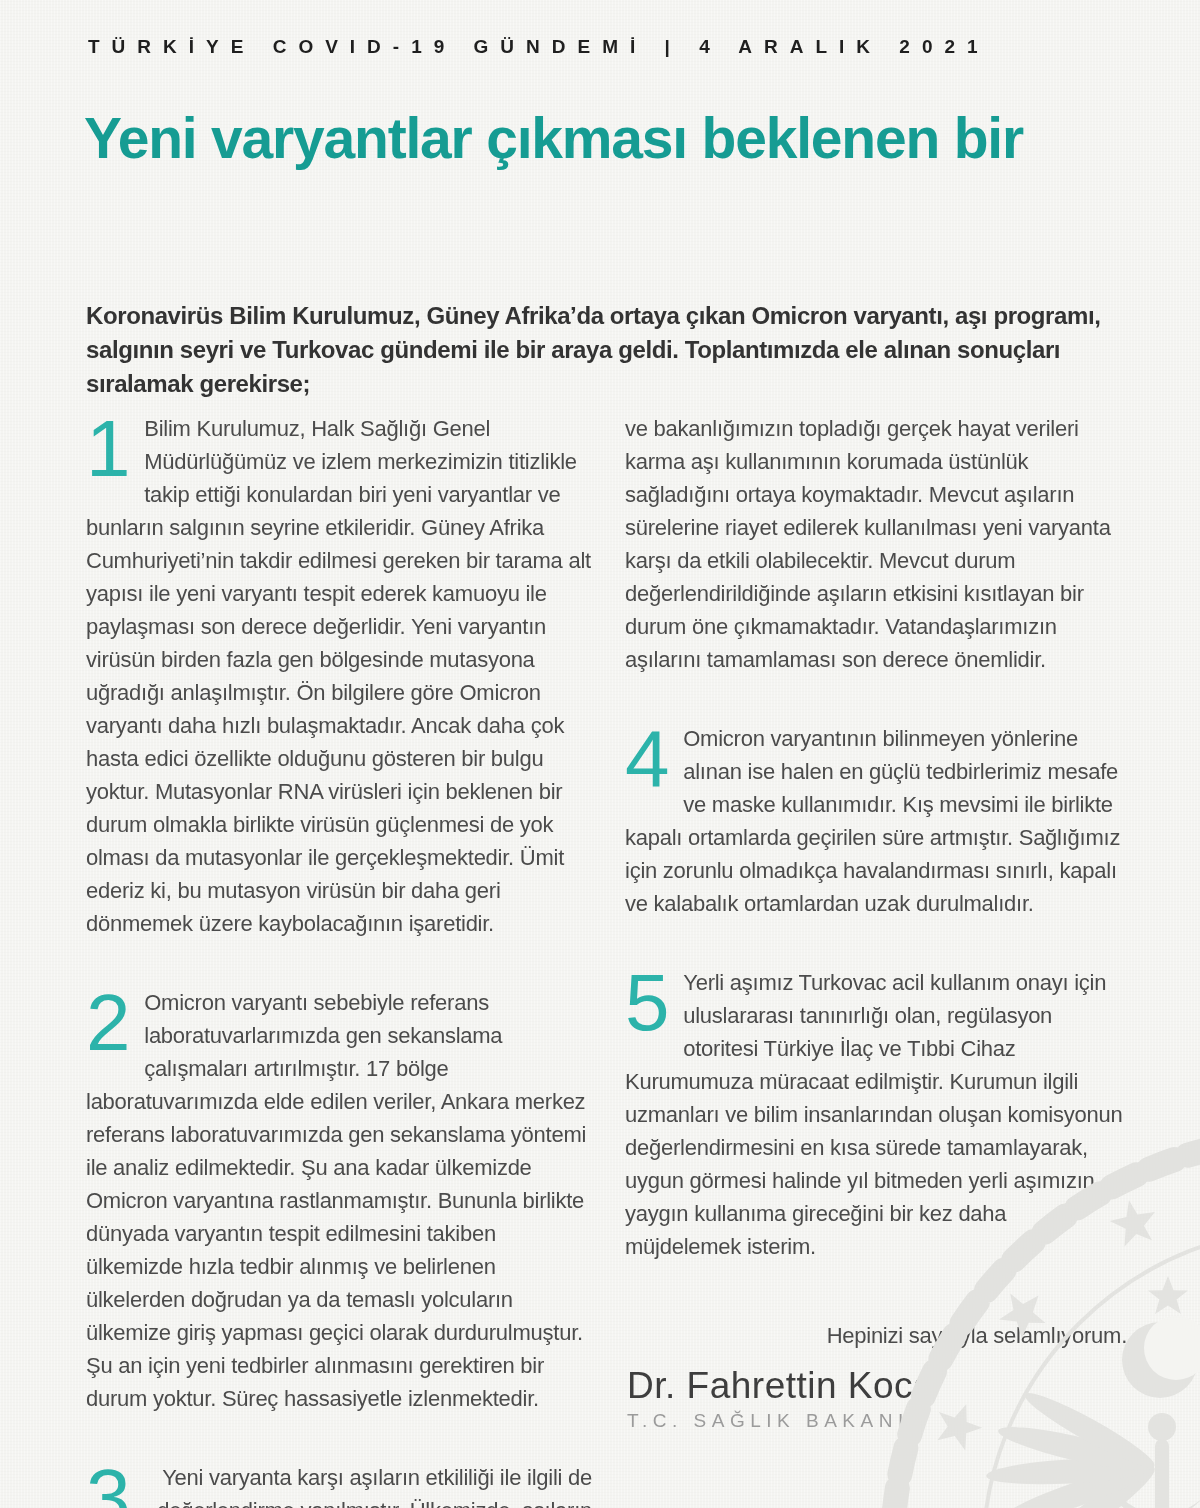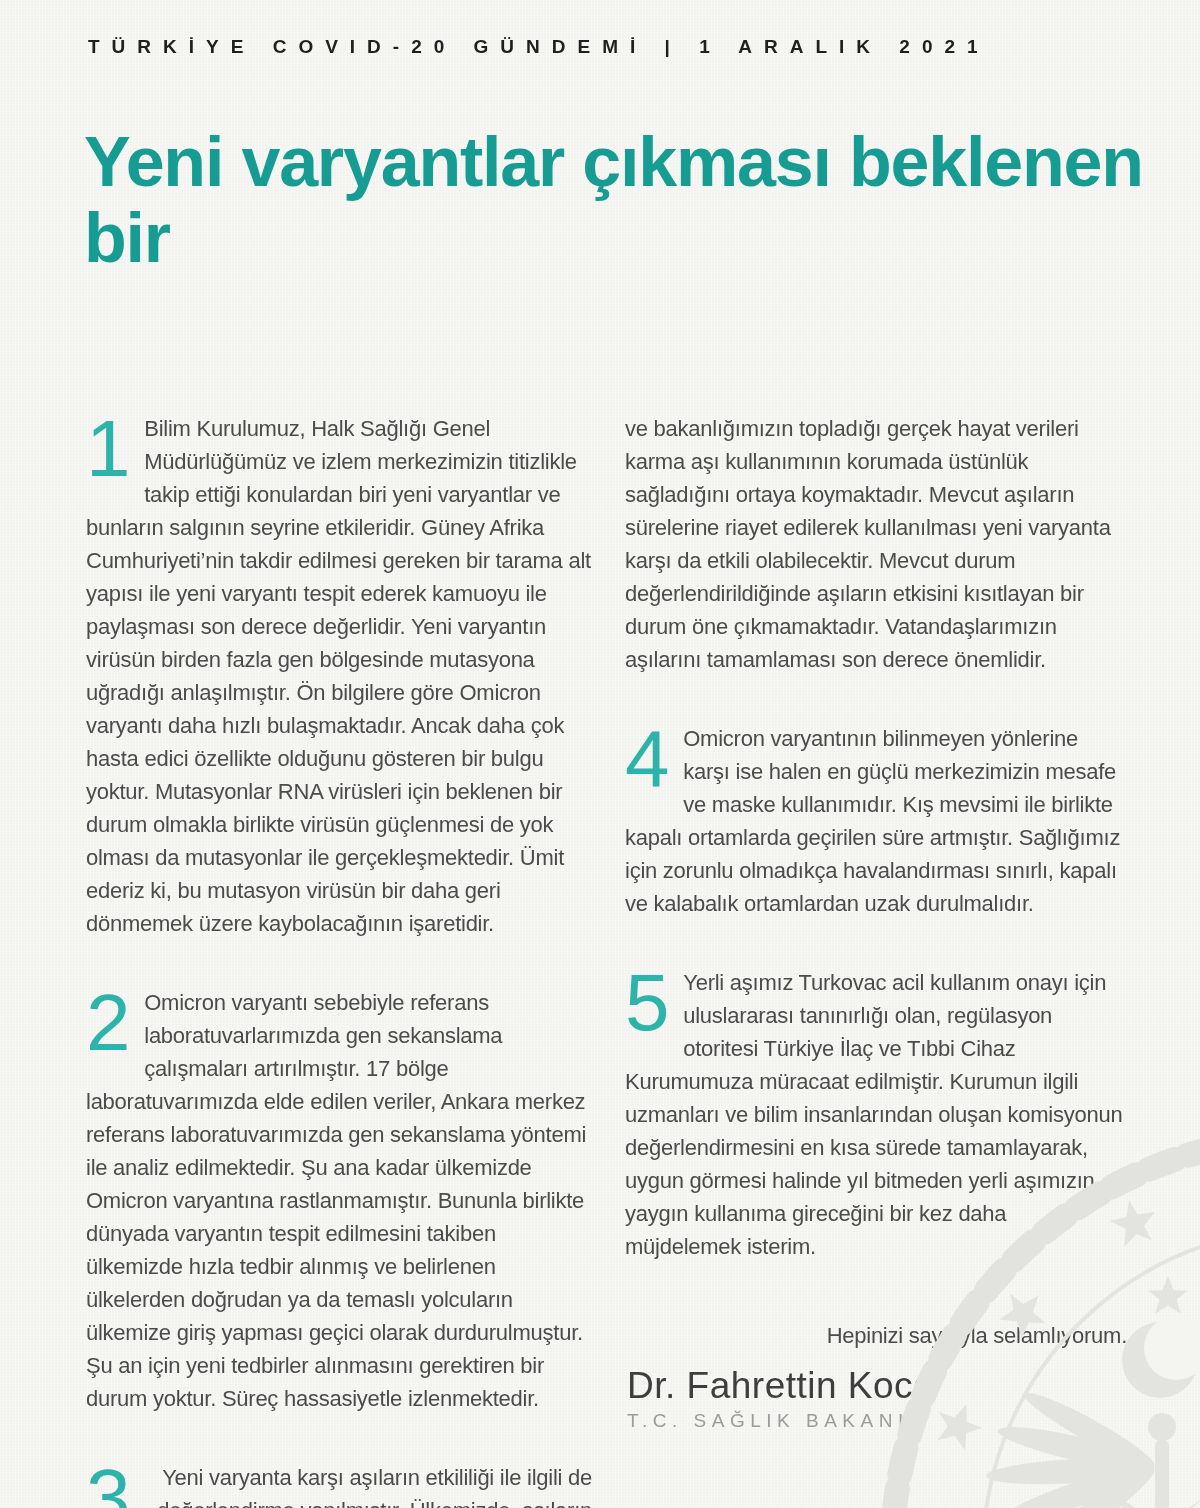--- a/index.html
+++ b/index.html
@@ -13,22 +13,22 @@
       repeating-linear-gradient(90deg, rgba(255,255,255,0.35) 0 1px, transparent 1px 3px);
     overflow:hidden;
     font-family:"Liberation Sans", sans-serif;
   }
   .kicker{
     position:absolute;left:88px;top:36px;
     font-size:19px;font-weight:bold;color:#1f1f1f;
     letter-spacing:12px;white-space:nowrap;
   }
   .headline{
-    position:absolute;left:84px;top:124px;margin:0;
-    font-size:70px;line-height:76px;font-weight:bold;
+    position:absolute;left:84px;top:100px;margin:0;
+    font-size:57px;line-height:76px;font-weight:bold;
     color:#169c93;letter-spacing:-1.2px;
   }
   .headline .hl{display:block;}
   .intro{
     position:absolute;left:86px;top:299px;width:1064px;margin:0;
     font-size:24px;line-height:34px;font-weight:bold;
     color:#333333;letter-spacing:-0.4px;
   }
   .col{position:absolute;top:412px;}
   .col-left{left:86px;width:506px;}
@@ -61,45 +61,46 @@
     width:900px;height:900px;
     pointer-events:none;
   }
   .clearfix::after{content:"";display:block;clear:both;}
 </style>
 </head>
 <body>
 
 <div class="page">
 
-  <div class="kicker">TÜRKİYE COVID-20 GÜNDEMİ | 1 ARALIK 2021</div>
+  <div class="kicker">TÜRKİYE COVID-19 GÜNDEMİ | 4 ARALIK 2021</div>
 
   <h1 class="headline">
     <span class="hl">Yeni varyantlar çıkması beklenen bir</span>
   </h1>
 
+  <p class="intro">Koronavirüs Bilim Kurulumuz, Güney Afrika’da ortaya çıkan Omicron varyantı, aşı programı, salgının seyri ve Turkovac gündemi ile bir araya geldi. Toplantımızda ele alınan sonuçları sıralamak gerekirse;</p>
 
   <div class="col col-left">
     <p class="item clearfix">
       <span class="num">1</span><span class="txt">Bilim Kurulumuz, Halk Sağlığı Genel Müdürlüğümüz ve izlem merkezimizin titizlikle takip ettiği konulardan biri yeni varyantlar ve bunların salgının seyrine etkileridir. Güney Afrika Cumhuriyeti’nin takdir edilmesi gereken bir tarama alt yapısı ile yeni varyantı tespit ederek kamuoyu ile paylaşması son derece değerlidir. Yeni varyantın virüsün birden fazla gen bölgesinde mutasyona uğradığı anlaşılmıştır. Ön bilgilere göre Omicron varyantı daha hızlı bulaşmaktadır. Ancak daha çok hasta edici özellikte olduğunu gösteren bir bulgu yoktur. Mutasyonlar RNA virüsleri için beklenen bir durum olmakla birlikte virüsün güçlenmesi de yok olması da mutasyonlar ile gerçekleşmektedir. Ümit ederiz ki, bu mutasyon virüsün bir daha geri dönmemek üzere kaybolacağının işaretidir.</span>
     </p>
     <p class="item clearfix">
       <span class="num">2</span><span class="txt">Omicron varyantı sebebiyle referans laboratuvarlarımızda gen sekanslama çalışmaları artırılmıştır. 17 bölge laboratuvarımızda elde edilen veriler, Ankara merkez referans laboratuvarımızda gen sekanslama yöntemi ile analiz edilmektedir. Şu ana kadar ülkemizde Omicron varyantına rastlanmamıştır. Bununla birlikte dünyada varyantın tespit edilmesini takiben ülkemizde hızla tedbir alınmış ve belirlenen ülkelerden doğrudan ya da temaslı yolcuların ülkemize giriş yapması geçici olarak durdurulmuştur. Şu an için yeni tedbirler alınmasını gerektiren bir durum yoktur. Süreç hassasiyetle izlenmektedir.</span>
     </p>
     <p class="item clearfix">
       <span class="num">3</span><span class="txt">Yeni varyanta karşı aşıların etkililiği ile ilgili de değerlendirme yapılmıştır. Ülkemizde, aşıların karma olarak kullanıldığı da dikkate alındığında, önemli bazı avantajlarımız vardır. Literatürdeki yeni çalışmalar</span>
     </p>
   </div>
 
   <div class="col col-right">
     <p class="item">
       <span class="txt">ve bakanlığımızın topladığı gerçek hayat verileri karma aşı kullanımının korumada üstünlük sağladığını ortaya koymaktadır. Mevcut aşıların sürelerine riayet edilerek kullanılması yeni varyanta karşı da etkili olabilecektir. Mevcut durum değerlendirildiğinde aşıların etkisini kısıtlayan bir durum öne çıkmamaktadır. Vatandaşlarımızın aşılarını tamamlaması son derece önemlidir.</span>
     </p>
     <p class="item clearfix">
-      <span class="num">4</span><span class="txt">Omicron varyantının bilinmeyen yönlerine karşı ise halen en güçlü merkezimizin mesafe ve maske kullanımıdır. Kış mevsimi ile birlikte kapalı ortamlarda geçirilen süre artmıştır. Sağlığımız için zorunlu olmadıkça havalandırması sınırlı, kapalı ve kalabalık ortamlardan uzak durulmalıdır.</span>
+      <span class="num">4</span><span class="txt">Omicron varyantının bilinmeyen yönlerine alınan ise halen en güçlü tedbirlerimiz mesafe ve maske kullanımıdır. Kış mevsimi ile birlikte kapalı ortamlarda geçirilen süre artmıştır. Sağlığımız için zorunlu olmadıkça havalandırması sınırlı, kapalı ve kalabalık ortamlardan uzak durulmalıdır.</span>
     </p>
     <p class="item clearfix">
       <span class="num">5</span><span class="txt">Yerli aşımız Turkovac acil kullanım onayı için uluslararası tanınırlığı olan, regülasyon otoritesi Türkiye İlaç ve Tıbbi Cihaz Kurumumuza müracaat edilmiştir. Kurumun ilgili uzmanları ve bilim insanlarından oluşan komisyonun değerlendirmesini en kısa sürede tamamlayarak, uygun görmesi halinde yıl bitmeden yerli aşımızın yaygın kullanıma gireceğini bir kez daha müjdelemek isterim.</span>
     </p>
     <p class="item closing">Hepinizi saygıyla selamlıyorum.</p>
   </div>
 
   <div class="signature">
     <div class="sig-name">Dr. Fahrettin Koca</div>
     <div class="sig-title">T.C. SAĞLIK BAKANI</div>

